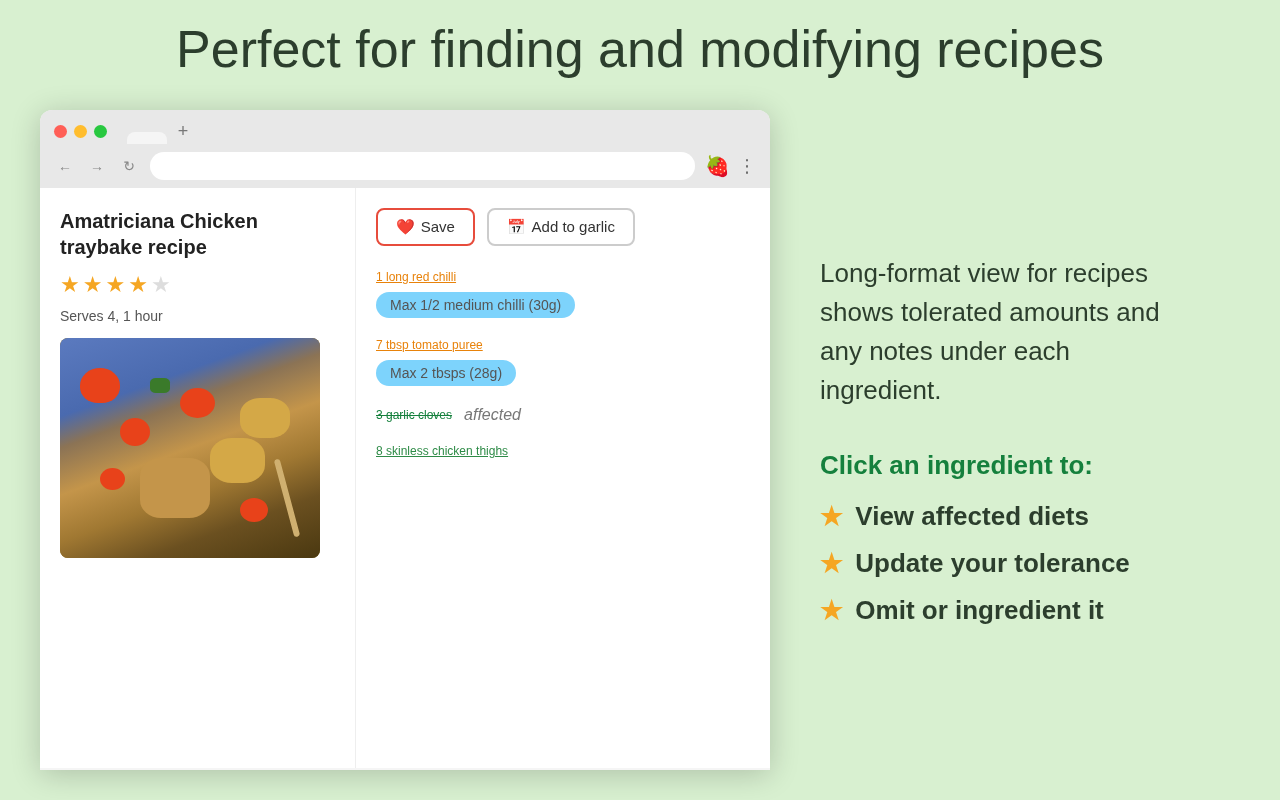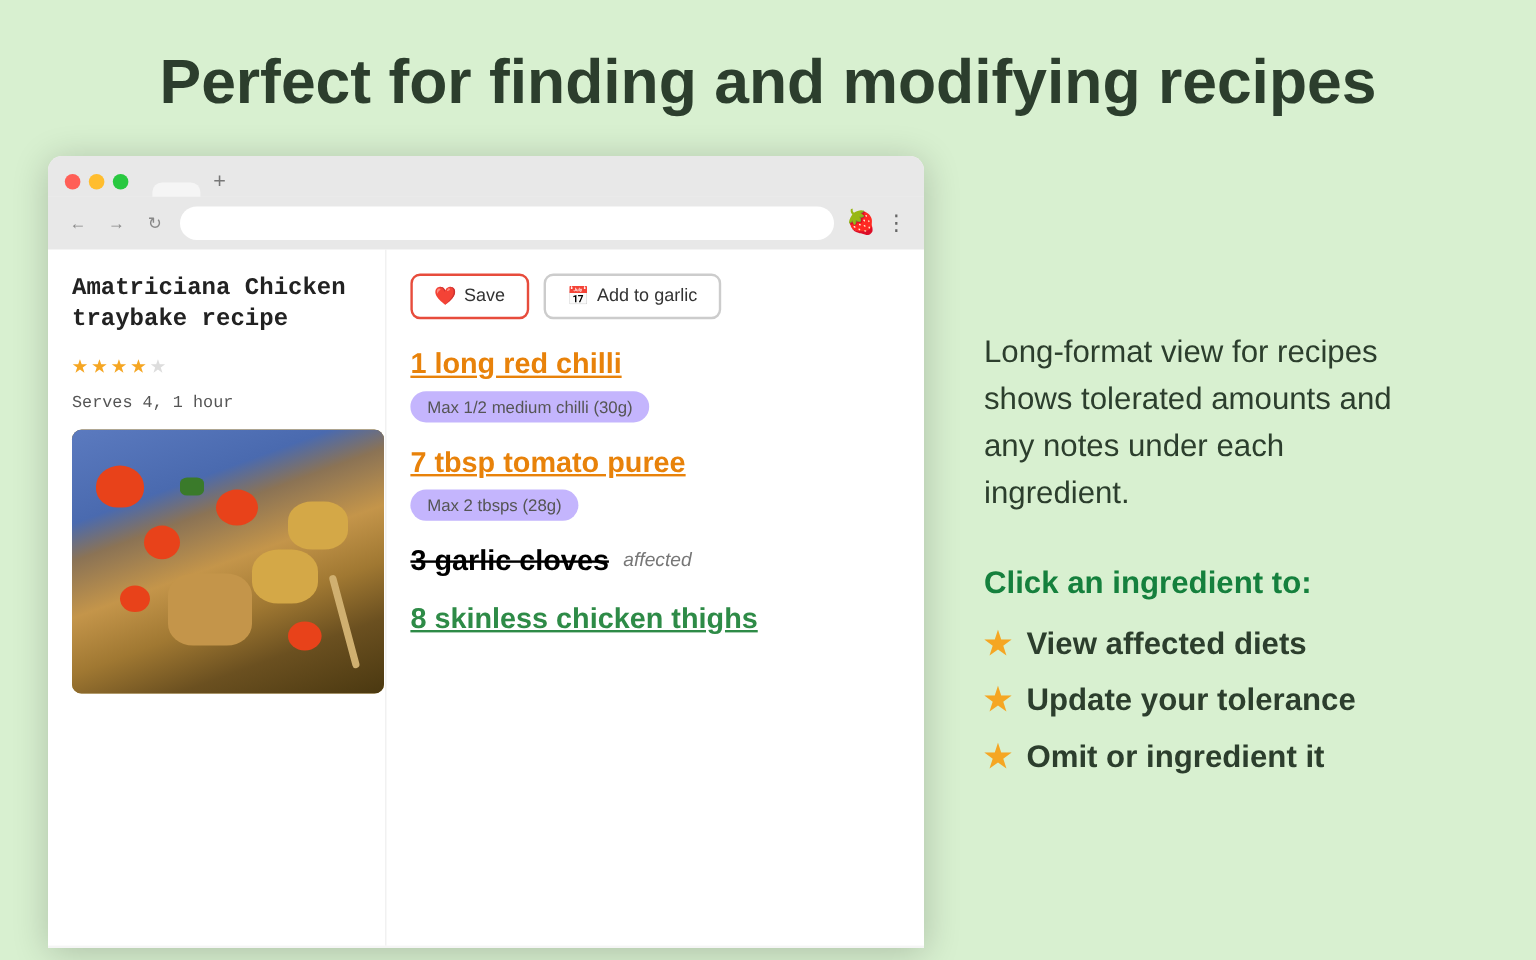--- a/index.html
+++ b/index.html
@@ -6,23 +6,23 @@
     body {
       width: 1280px;
       height: 800px;
       background-color: #d8f0d0;
       font-family: -apple-system, BlinkMacSystemFont, 'Segoe UI', sans-serif;
       overflow: hidden;
     }
 
     .page-title {
       text-align: center;
-      padding: 40px 60px 30px;
+      padding: 20px 60px 30px;
       font-size: 52px;
-      font-weight: 700;
+      font-weight: 400;
       color: #2c3e2d;
       line-height: 1.15;
     }
 
     .content-area {
       display: flex;
       flex-direction: row;
       gap: 0;
       padding: 0 40px;
       height: calc(800px - 140px);
@@ -135,25 +135,24 @@
     }
 
     
     .browser-content {
       display: flex;
       background: white;
       height: calc(100% - 80px);
     }
 
     .recipe-sidebar {
-      width: 282px;
+      width: 316px;
       padding: 20px;
       border-right: 1px solid #eee;
       flex-shrink: 0;
-      font-family: Liberation Mono, monospace;
     }
 
     .recipe-title {
       font-size: 20px;
       font-weight: 700;
       color: #222;
       margin-bottom: 12px;
       line-height: 1.3;
     }
 
@@ -228,41 +227,41 @@
       font-size: 15px;
       font-weight: 500;
       cursor: pointer;
     }
 
     .ingredient-item {
       margin-bottom: 20px;
     }
 
     .ingredient-link {
-      font-size: 24px;
-      font-weight: 700;
+      font-size: 12px;
+      font-weight: 400;
       color: #e8820a;
       text-decoration: underline;
       cursor: pointer;
       display: block;
       margin-bottom: 8px;
     }
 
     .ingredient-link.green {
       color: #2e8b47;
     }
 
     .ingredient-link.strikethrough {
-      color: #000000;
+      color: #15803d;
       text-decoration: line-through;
     }
 
     .ingredient-note {
       display: inline-block;
-      background: #c4b5fd;
+      background: #7dd3fc;
       color: #555;
       border-radius: 20px;
       padding: 5px 14px;
       font-size: 14px;
     }
 
     .omitted-label {
       color: #777;
       font-style: italic;
       font-size: 16px;

